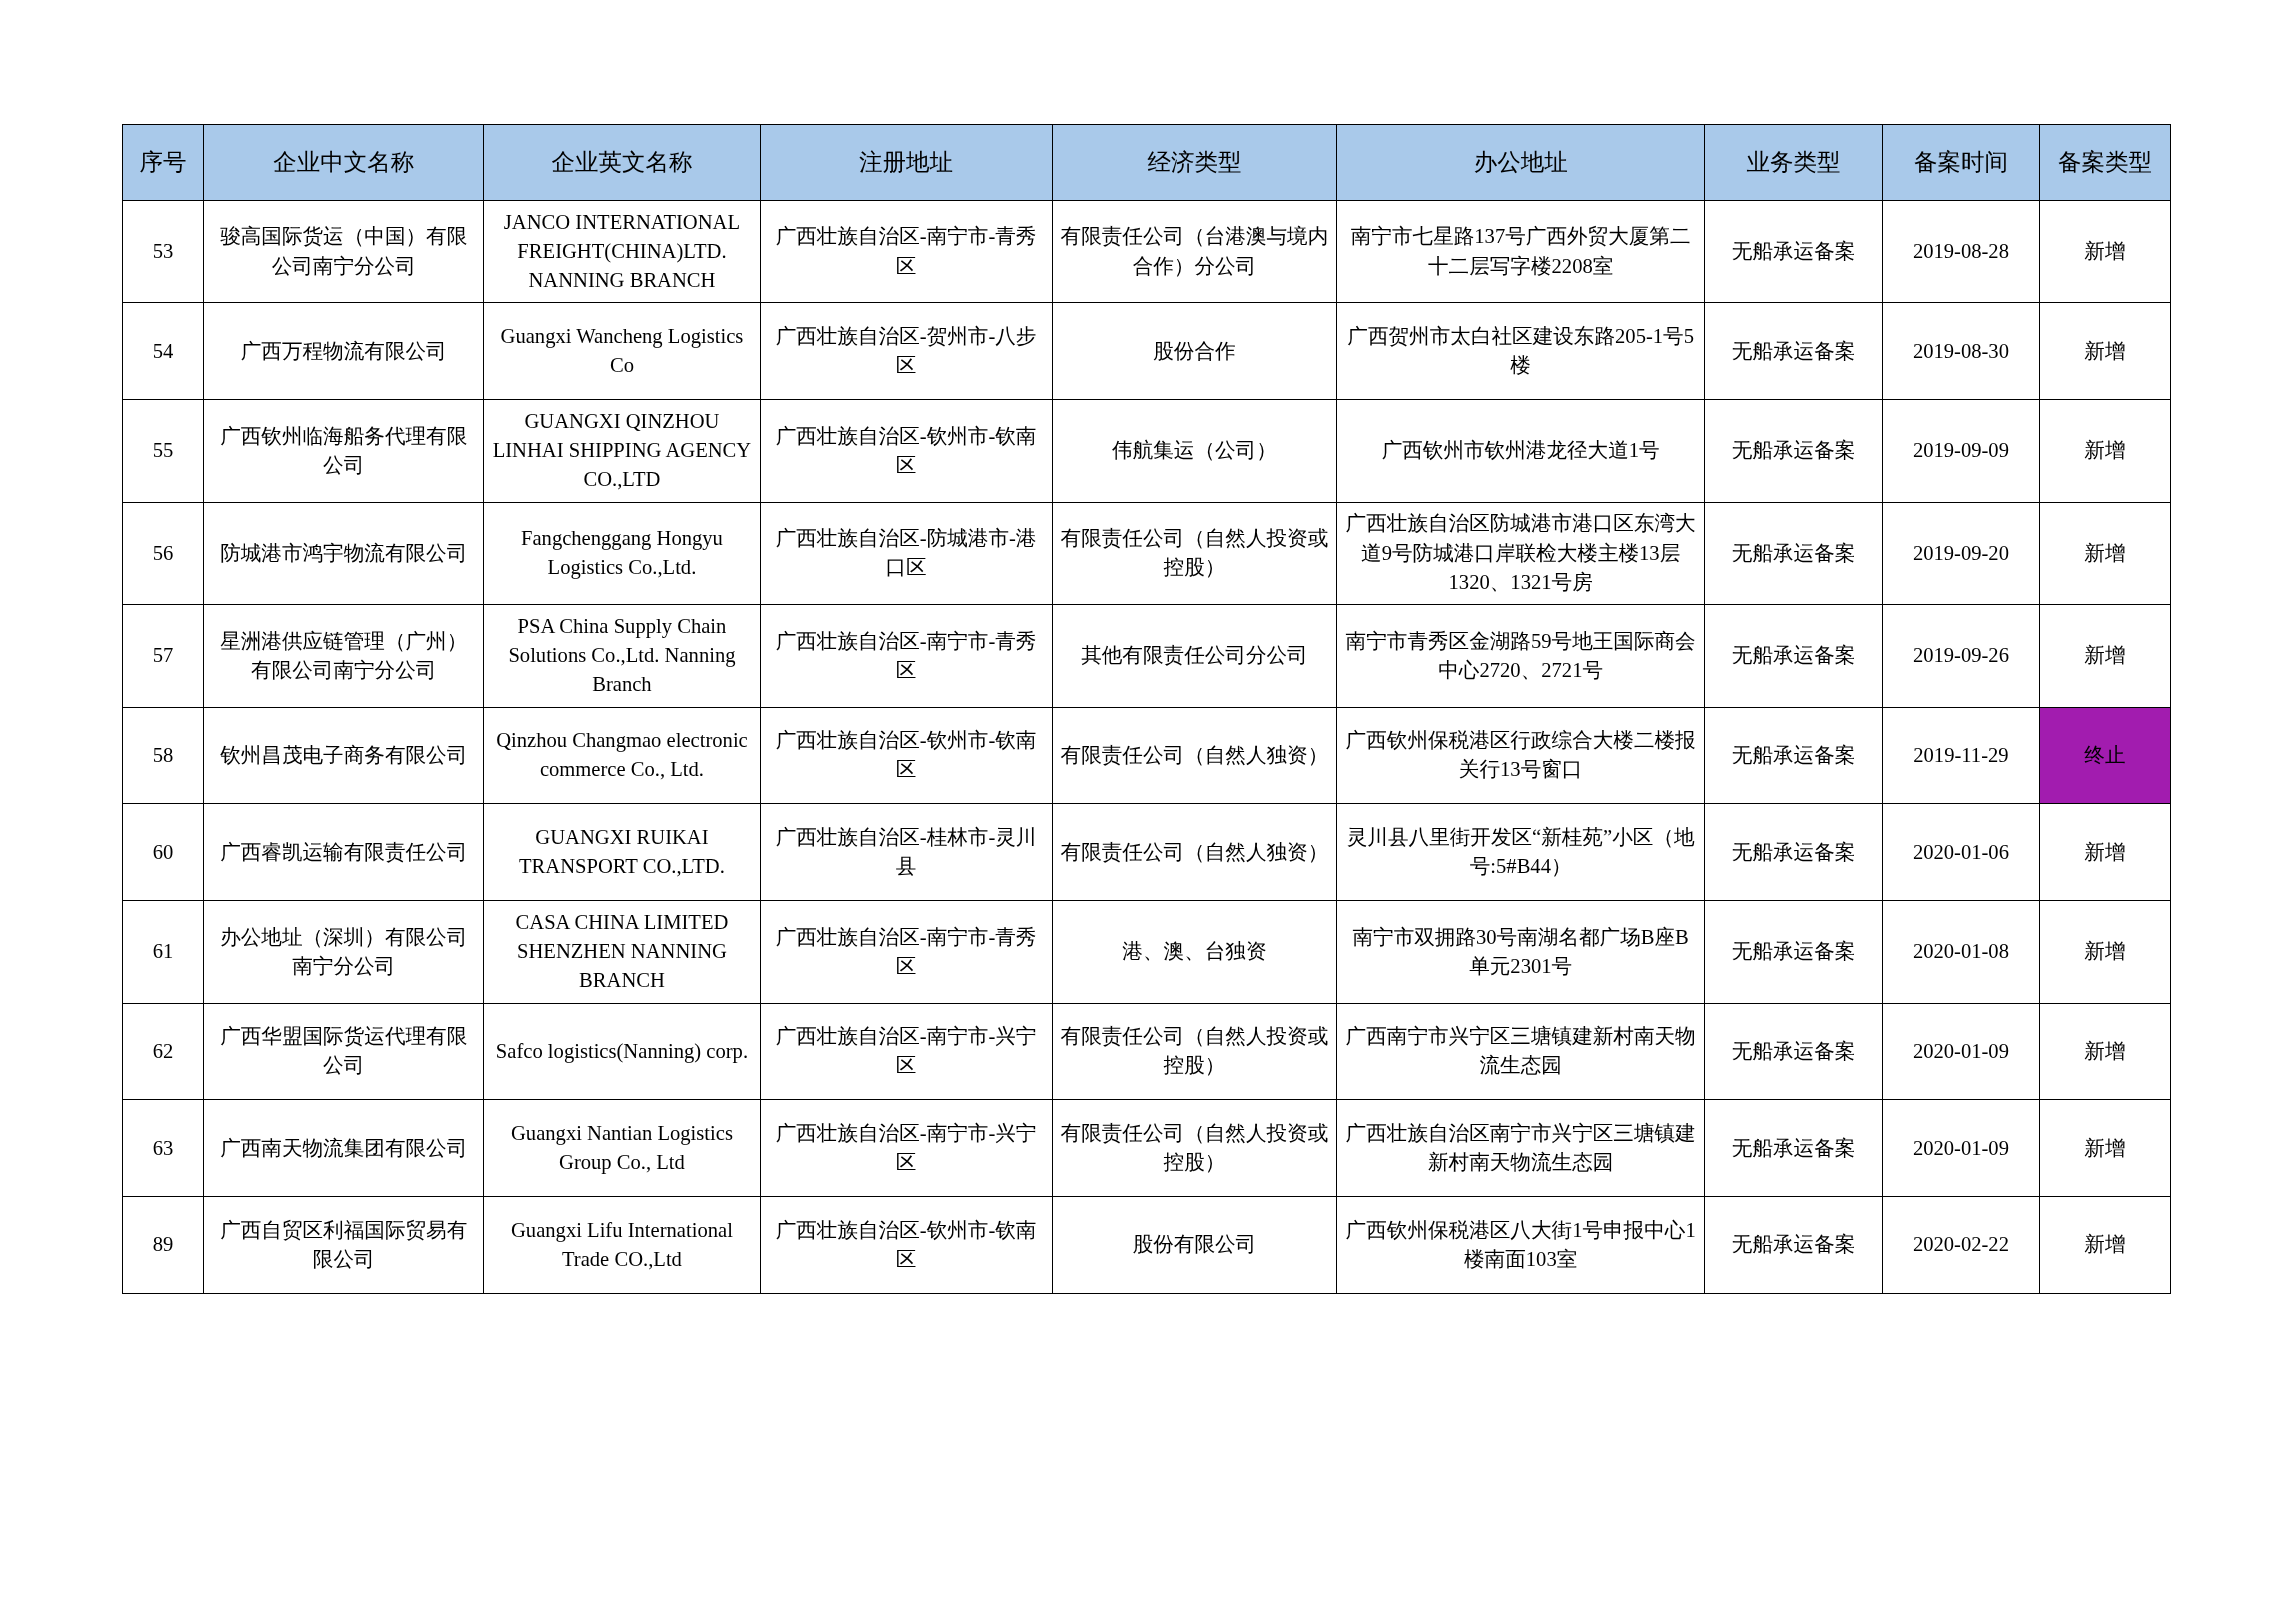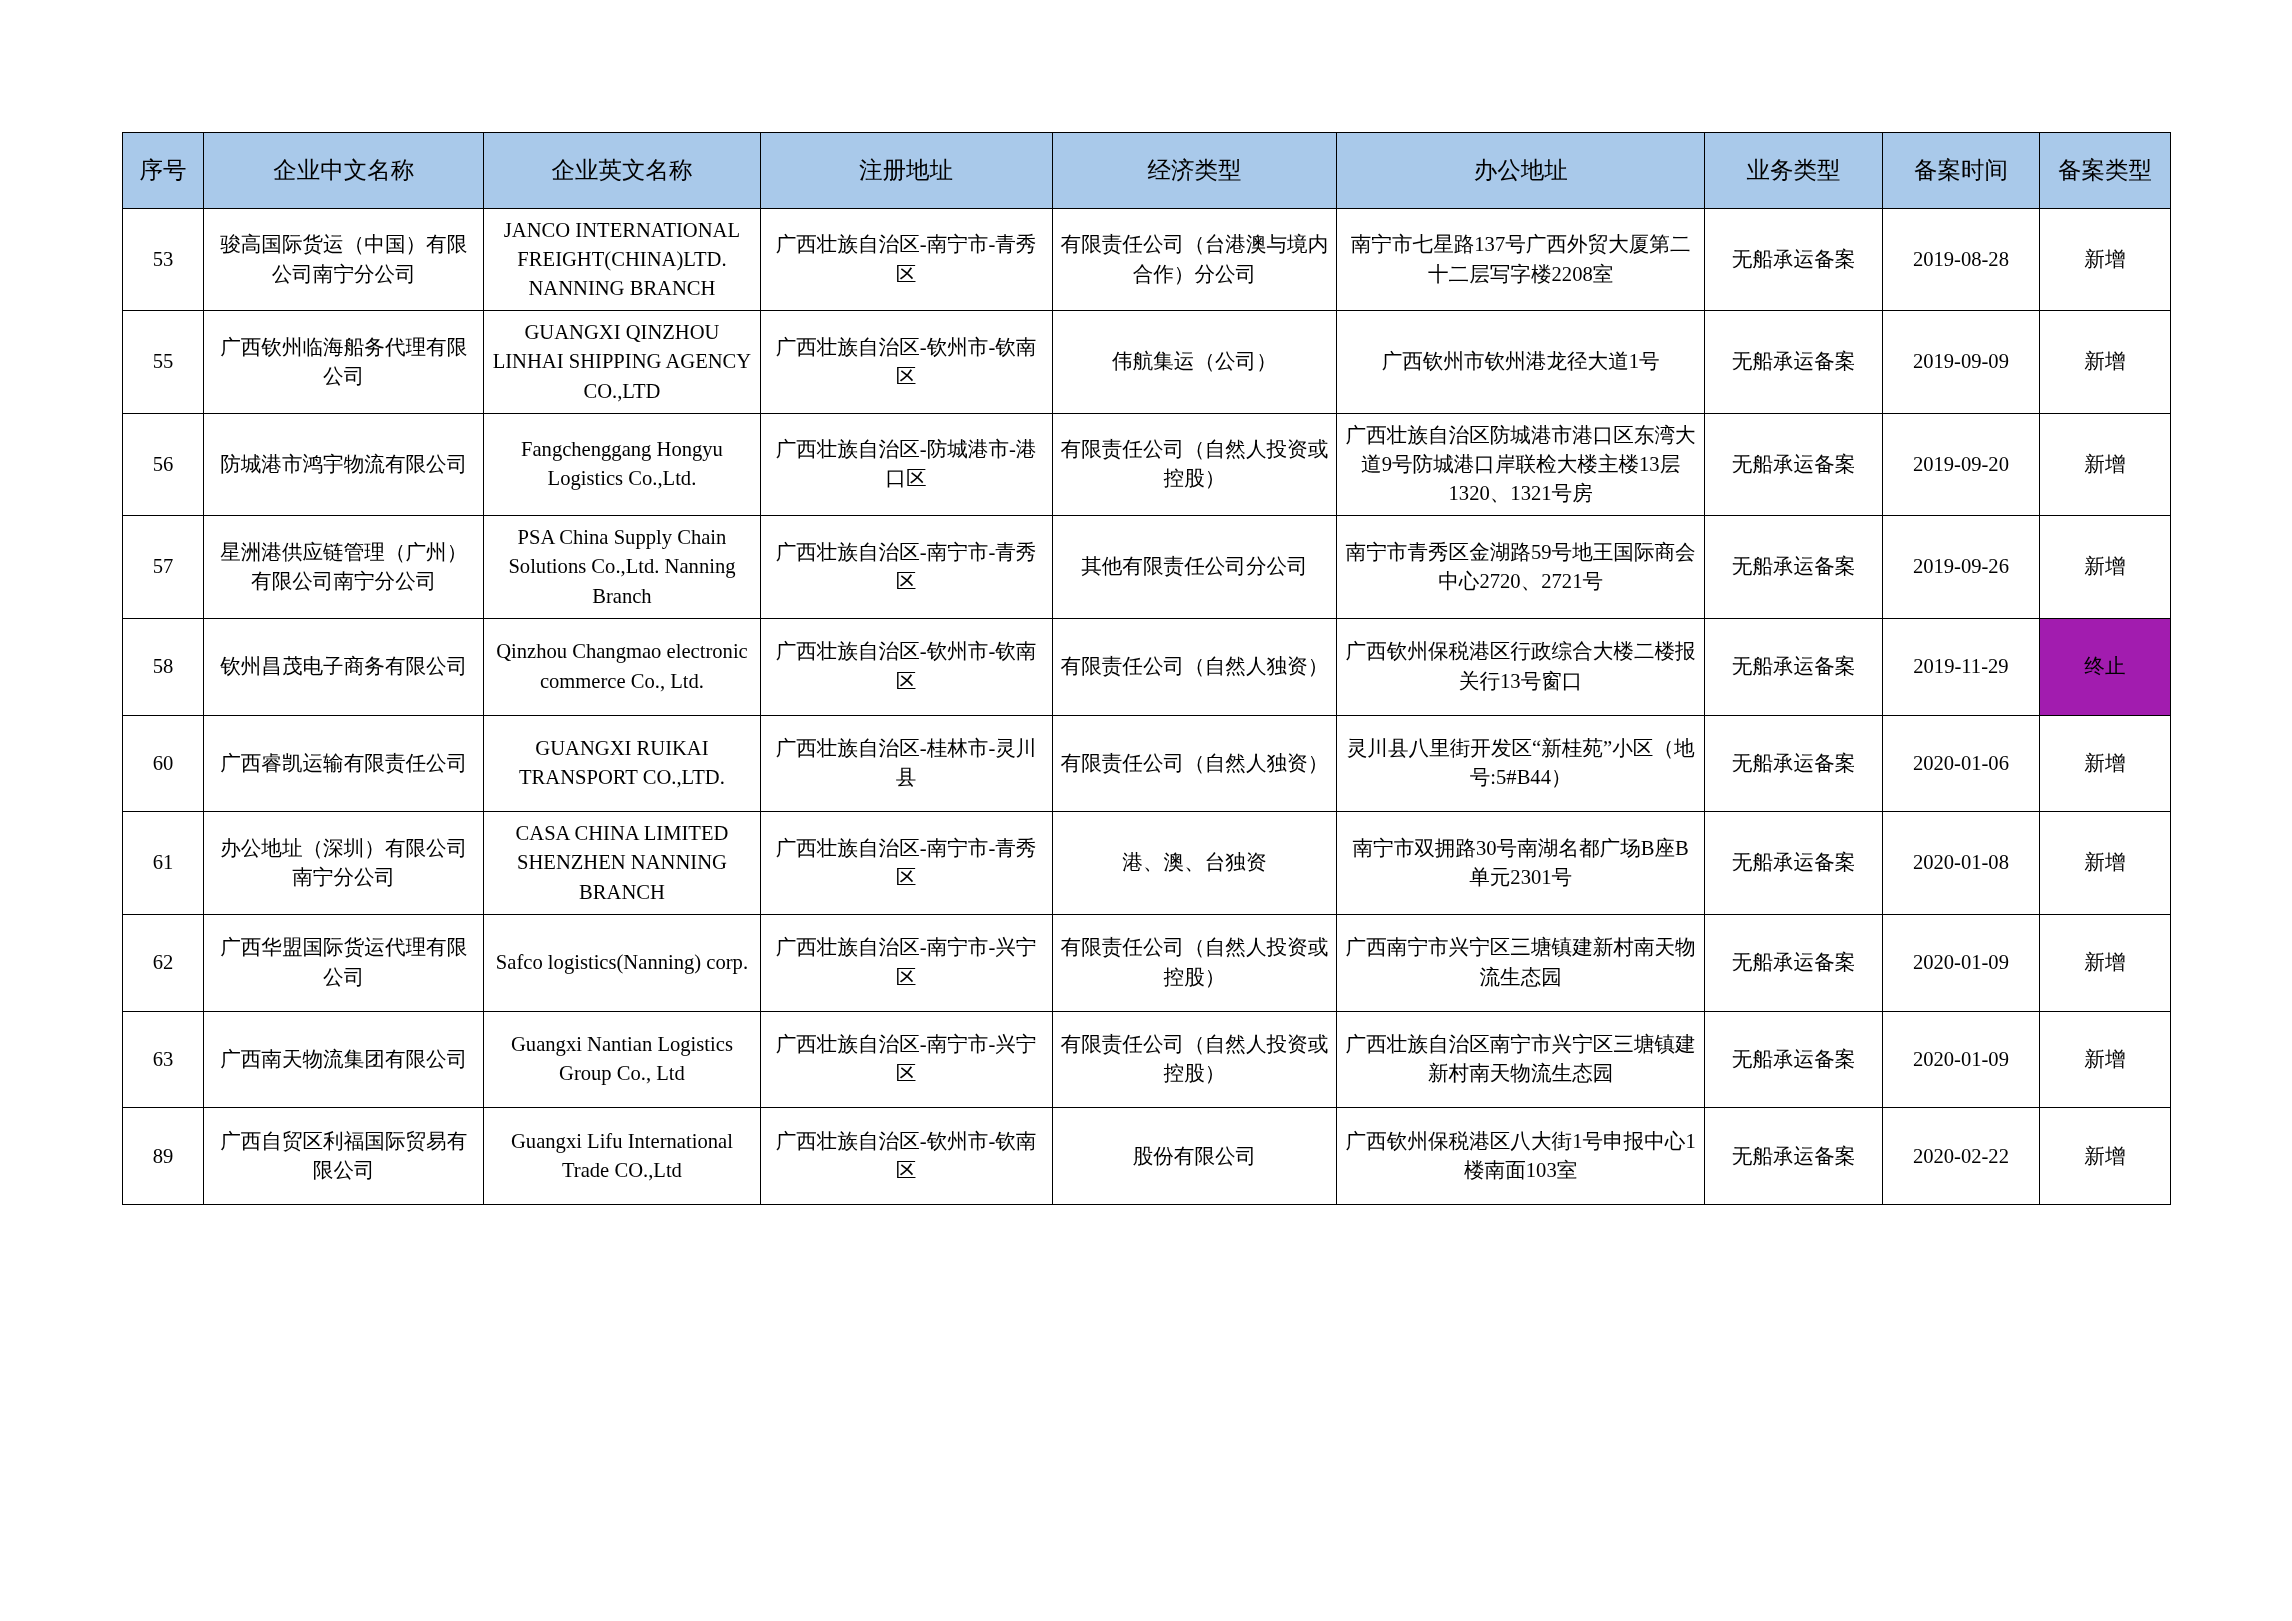--- a/index.html
+++ b/index.html
@@ -15,21 +15,21 @@
     -webkit-font-smoothing: antialiased;
   }
   .page {
     position: relative;
     width: 2293px;
     height: 1621px;
     box-sizing: border-box;
     padding: 116px 0 0 0;
   }
   .table-wrap {
-    margin: 16px auto;
+    margin: 8px auto;
     width: 2049px;
   }
   table.records {
     border-collapse: collapse;
     width: 100%;
     table-layout: fixed;
     border: 1.5px solid #000000;
   }
   table.records th,
   table.records td {
@@ -114,20 +114,31 @@
           <td class="cn">骏高国际货运（中国）有限公司南宁分公司</td>
           <td class="en">JANCO INTERNATIONAL FREIGHT(CHINA)LTD. NANNING BRANCH</td>
           <td class="reg">广西壮族自治区-南宁市-青秀区</td>
           <td class="econ">有限责任公司（台港澳与境内合作）分公司</td>
           <td class="office">南宁市七星路137号广西外贸大厦第二十二层写字楼2208室</td>
           <td class="biz">无船承运备案</td>
           <td class="date">2019-08-28</td>
           <td class="rtype">新增</td>
         </tr>
 
+        <tr>
+          <td class="seq">54</td>
+          <td class="cn">广西万程物流有限公司</td>
+          <td class="en">Guangxi Wancheng Logistics Co</td>
+          <td class="reg">广西壮族自治区-贺州市-八步区</td>
+          <td class="econ">股份合作</td>
+          <td class="office">广西贺州市太白社区建设东路205-1号5楼</td>
+          <td class="biz">无船承运备案</td>
+          <td class="date">2019-08-30</td>
+          <td class="rtype">新增</td>
+        </tr>
 
         <tr>
           <td class="seq">55</td>
           <td class="cn">广西钦州临海船务代理有限公司</td>
           <td class="en">GUANGXI QINZHOU LINHAI SHIPPING AGENCY CO.,LTD</td>
           <td class="reg">广西壮族自治区-钦州市-钦南区</td>
           <td class="econ">伟航集运（公司）</td>
           <td class="office">广西钦州市钦州港龙径大道1号</td>
           <td class="biz">无船承运备案</td>
           <td class="date">2019-09-09</td>

